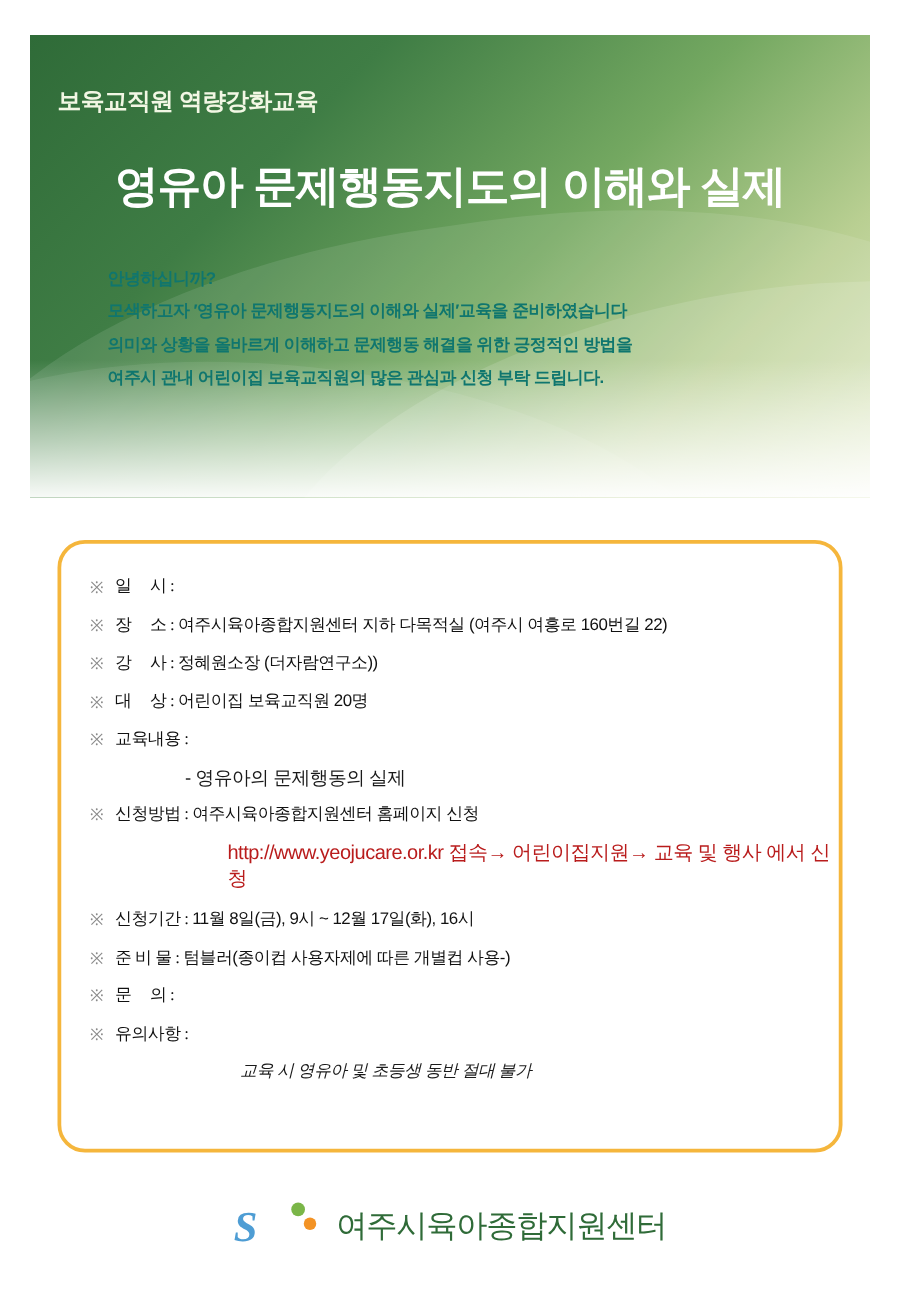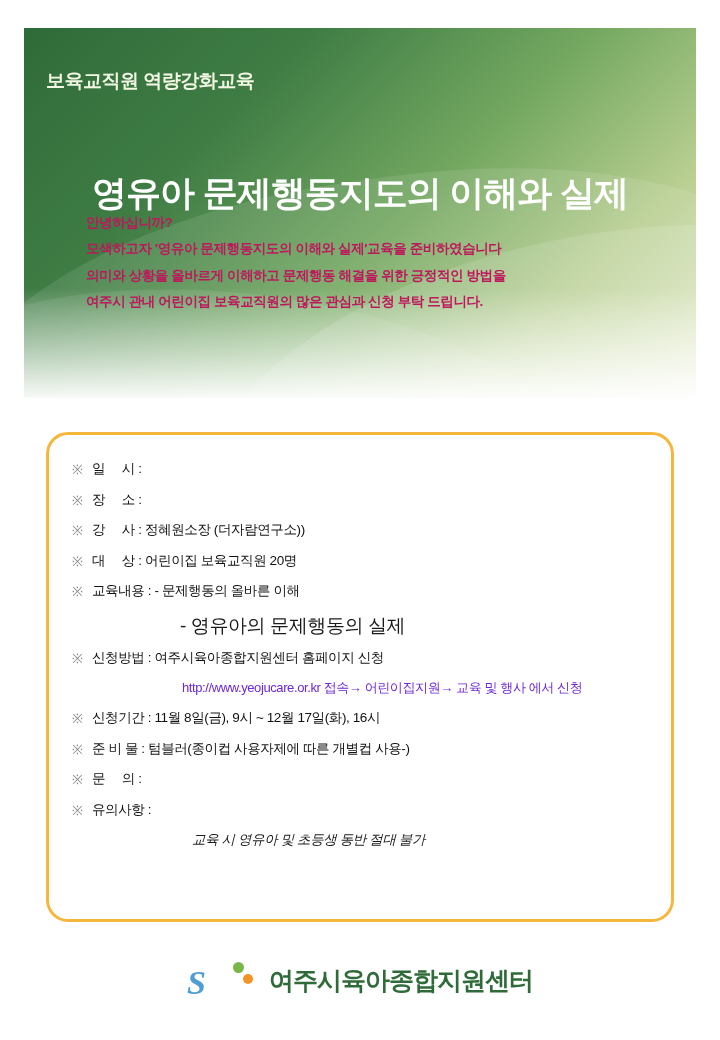--- a/index.html
+++ b/index.html
@@ -82,31 +82,30 @@
   .main-title {
     position: absolute;
     left: 0;
     right: 0;
     top: 126px;
     text-align: center;
     font-size: 35px;
     font-weight: bold;
     color: #ffffff;
     letter-spacing: -1px;
-    margin-top: 44px;
   }
 
   .intro {
     position: absolute;
     left: 86px;
     top: 210px;
     width: 560px;
     font-size: 13.5px;
     line-height: 1.95;
-    color: #be185d;
+    color: #0f766e;
     letter-spacing: -0.4px;
     font-weight: bold;
   }
   .intro div { white-space: nowrap; }
 
   
   .infobox {
     position: absolute;
     left: 46px;
     top: 432px;
@@ -137,33 +136,34 @@
   .bullet {
     width: 20px;
     flex: 0 0 20px;
     color: #8a8a8a;
     font-size: 13px;
     line-height: 1.5;
   }
   .label {
     flex: 0 0 auto;
     white-space: pre;
+    font-family: Liberation Serif, serif;
   }
   .value {
     flex: 1 1 auto;
   }
   .sub-line {
-    margin: 2px 0 10px 108px;
-    font-size: 19px;
+    margin: 2px 0 10px 76px;
+    font-size: 15px;
     letter-spacing: -0.4px;
   }
   .url-line {
     margin: 6px 0 12px 110px;
-    font-size: 13px;
-    color: #6d28d9;
+    font-size: 16px;
+    color: #b91c1c;
     letter-spacing: -0.4px;
   }
   .note-line {
     margin: 2px 0 0 120px;
     font-size: 13.5px;
     letter-spacing: -0.4px;
     font-style: italic;
   }
 
   
@@ -205,21 +205,21 @@
     position: absolute;
     left: 56px;
     top: 14px;
     width: 10px;
     height: 10px;
     border-radius: 50%;
     background: #f39325;
   }
   .logo-text {
     font-size: 25px;
-    font-weight: bold;
+    font-weight: normal;
     color: #2f6b38;
     letter-spacing: -1px;
   }
 </style>
 </head>
 <body>
 
 <div class="poster">
 
   <div class="header">
@@ -244,38 +244,38 @@
   <div class="rows">
 
     <div class="row">
       <span class="bullet">※</span>
       <span class="label">일     시 : </span>
     </div>
 
     <div class="row">
       <span class="bullet">※</span>
       <span class="label">장     소 : </span>
+      <span class="value">여주시육아종합지원센터 지하 다목적실 (여주시 여흥로 160번길  22)</span>
     </div>
 
     <div class="row">
       <span class="bullet">※</span>
       <span class="label">강     사 : </span>
       <span class="value">정혜원소장 (더자람연구소))</span>
     </div>
 
     <div class="row">
       <span class="bullet">※</span>
       <span class="label">대     상 : </span>
       <span class="value">어린이집 보육교직원  20명</span>
     </div>
 
     <div class="row">
       <span class="bullet">※</span>
       <span class="label">교육내용 : </span>
-      <span class="value">-  문제행동의 올바른 이해</span>
     </div>
 
     <div class="sub-line">-  영유아의 문제행동의 실제</div>
 
     <div class="row">
       <span class="bullet">※</span>
       <span class="label">신청방법 : </span>
       <span class="value">여주시육아종합지원센터 홈페이지 신청</span>
     </div>
 

